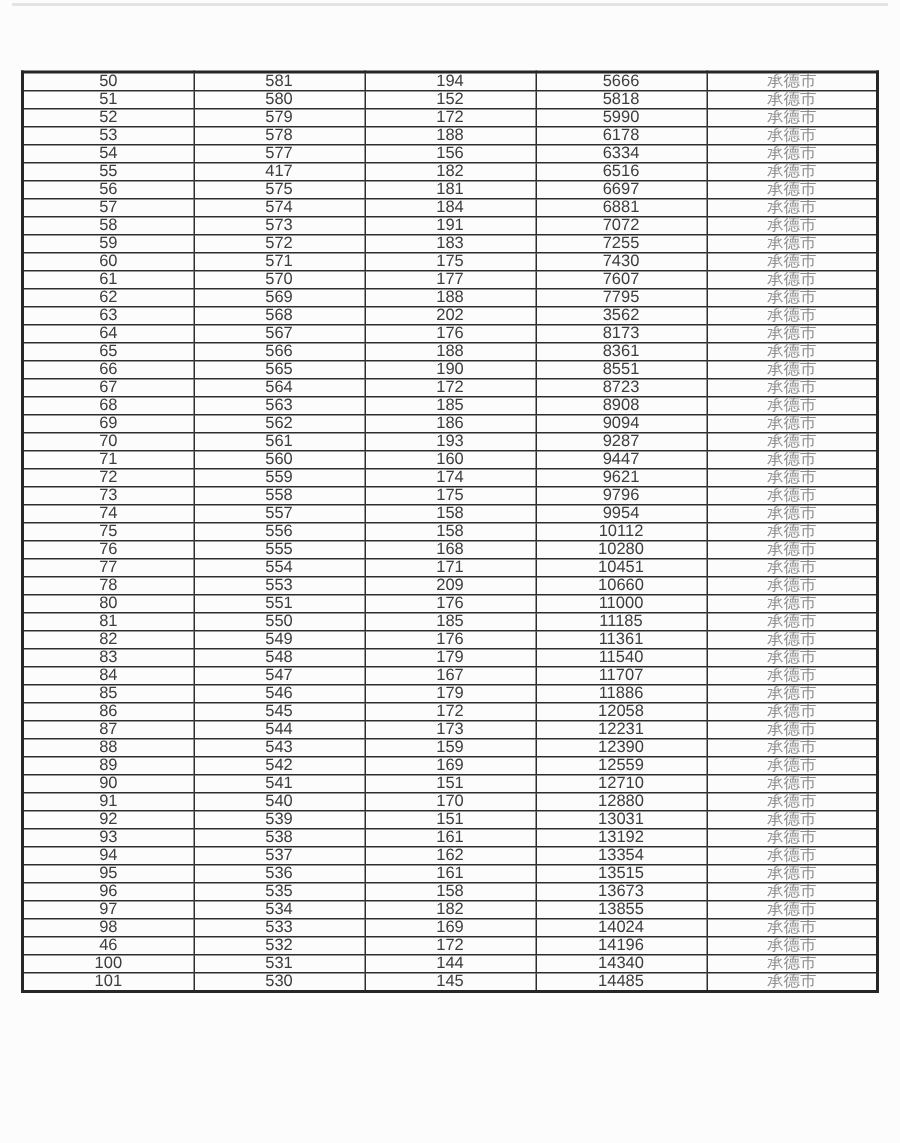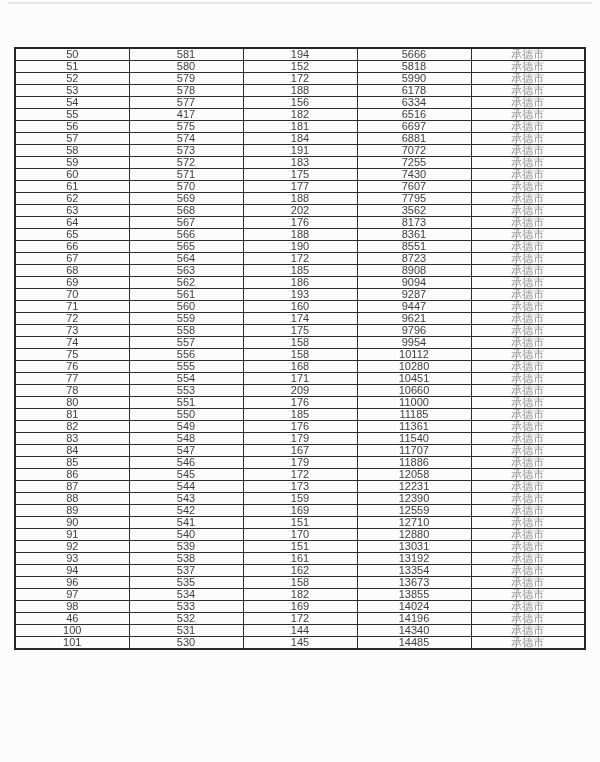--- a/index.html
+++ b/index.html
@@ -363,20 +363,27 @@
           <td class="city">承德市</td>
         </tr>
         <tr>
           <td>94</td>
           <td>537</td>
           <td>162</td>
           <td>13354</td>
           <td class="city">承德市</td>
         </tr>
         <tr>
+          <td>95</td>
+          <td>536</td>
+          <td>161</td>
+          <td>13515</td>
+          <td class="city">承德市</td>
+        </tr>
+        <tr>
           <td>96</td>
           <td>535</td>
           <td>158</td>
           <td>13673</td>
           <td class="city">承德市</td>
         </tr>
         <tr>
           <td>97</td>
           <td>534</td>
           <td>182</td>

